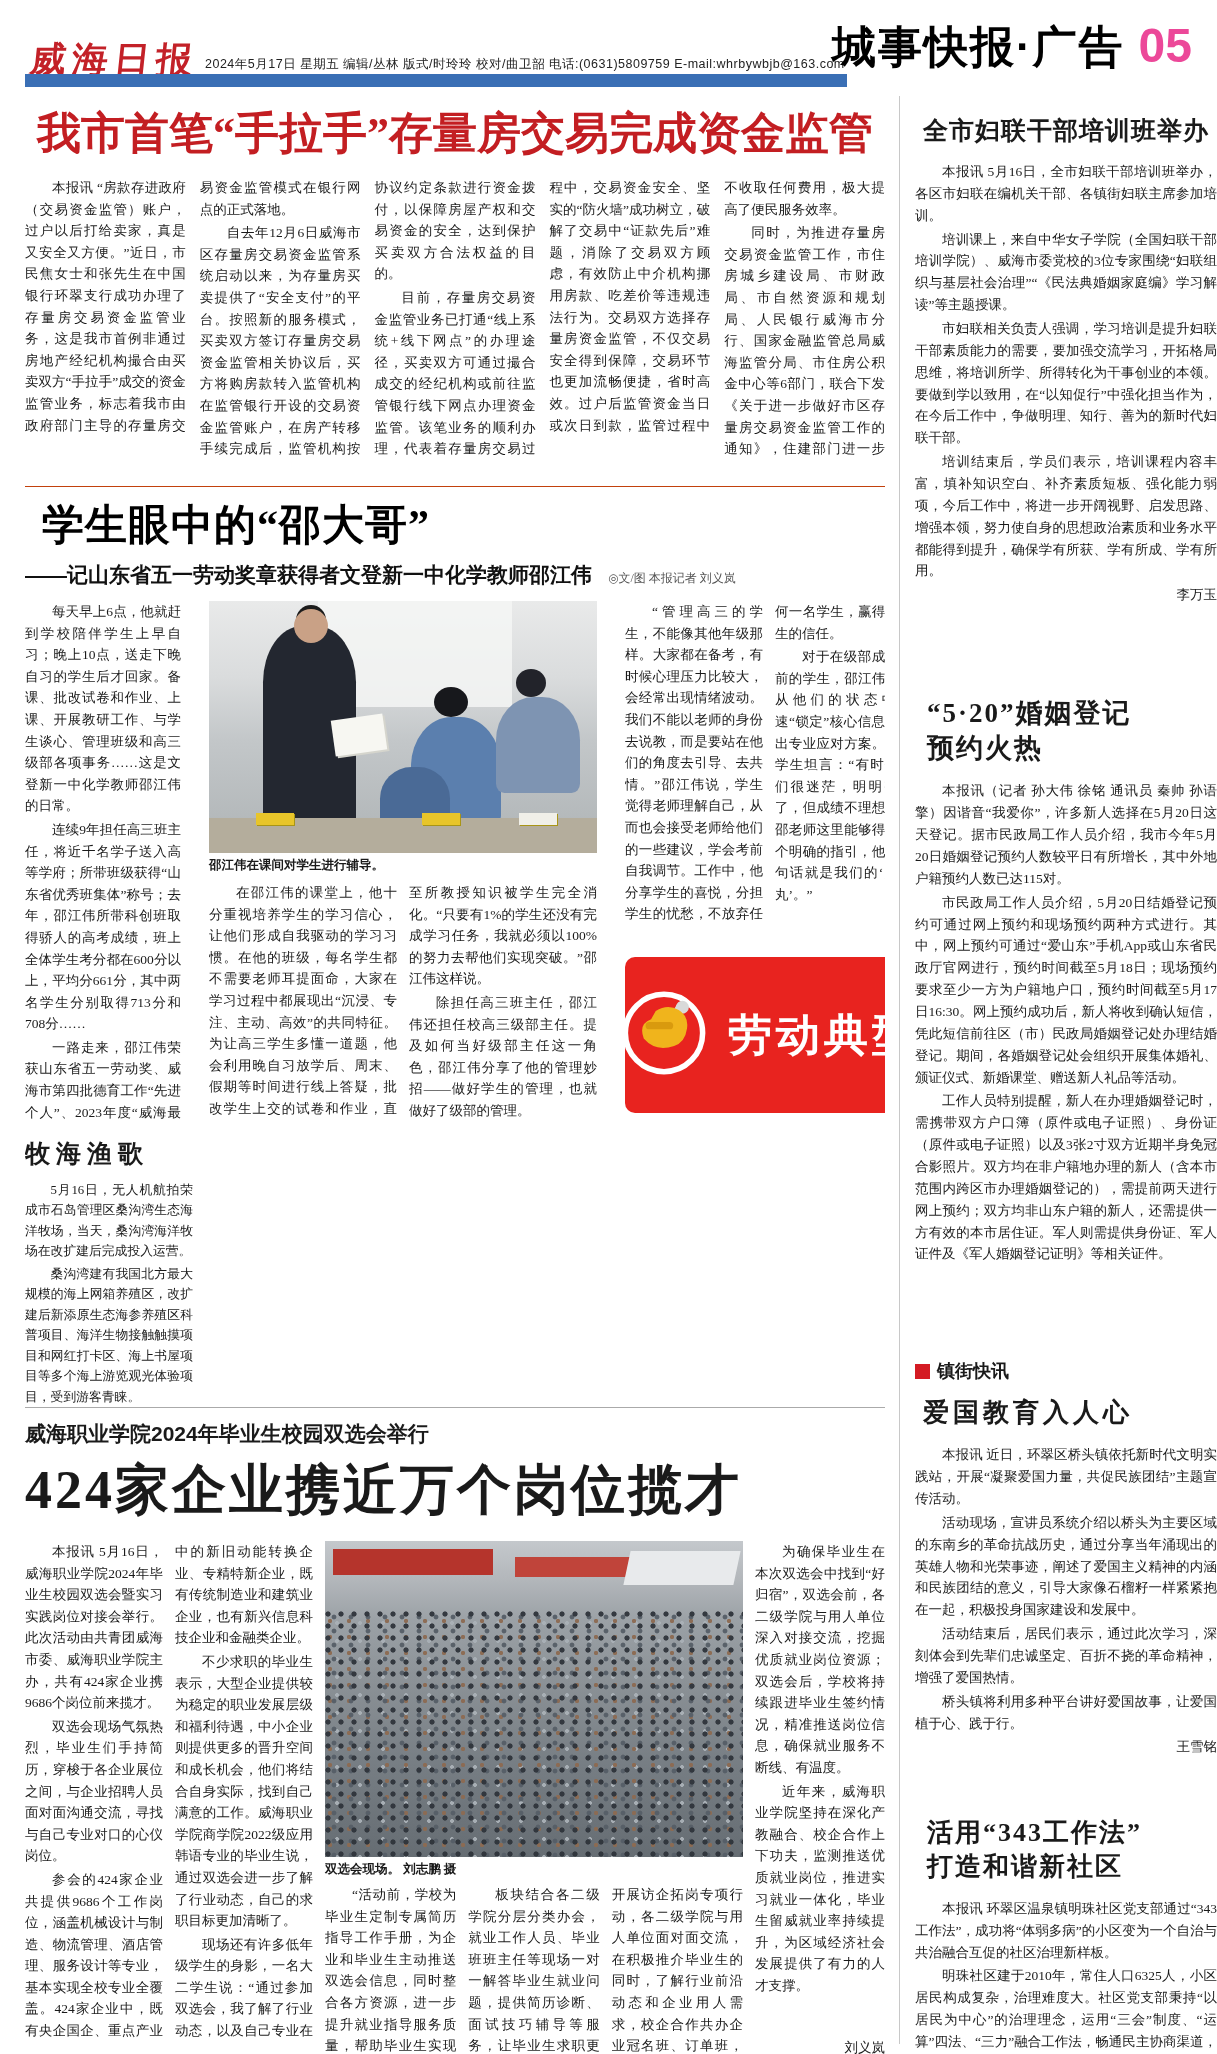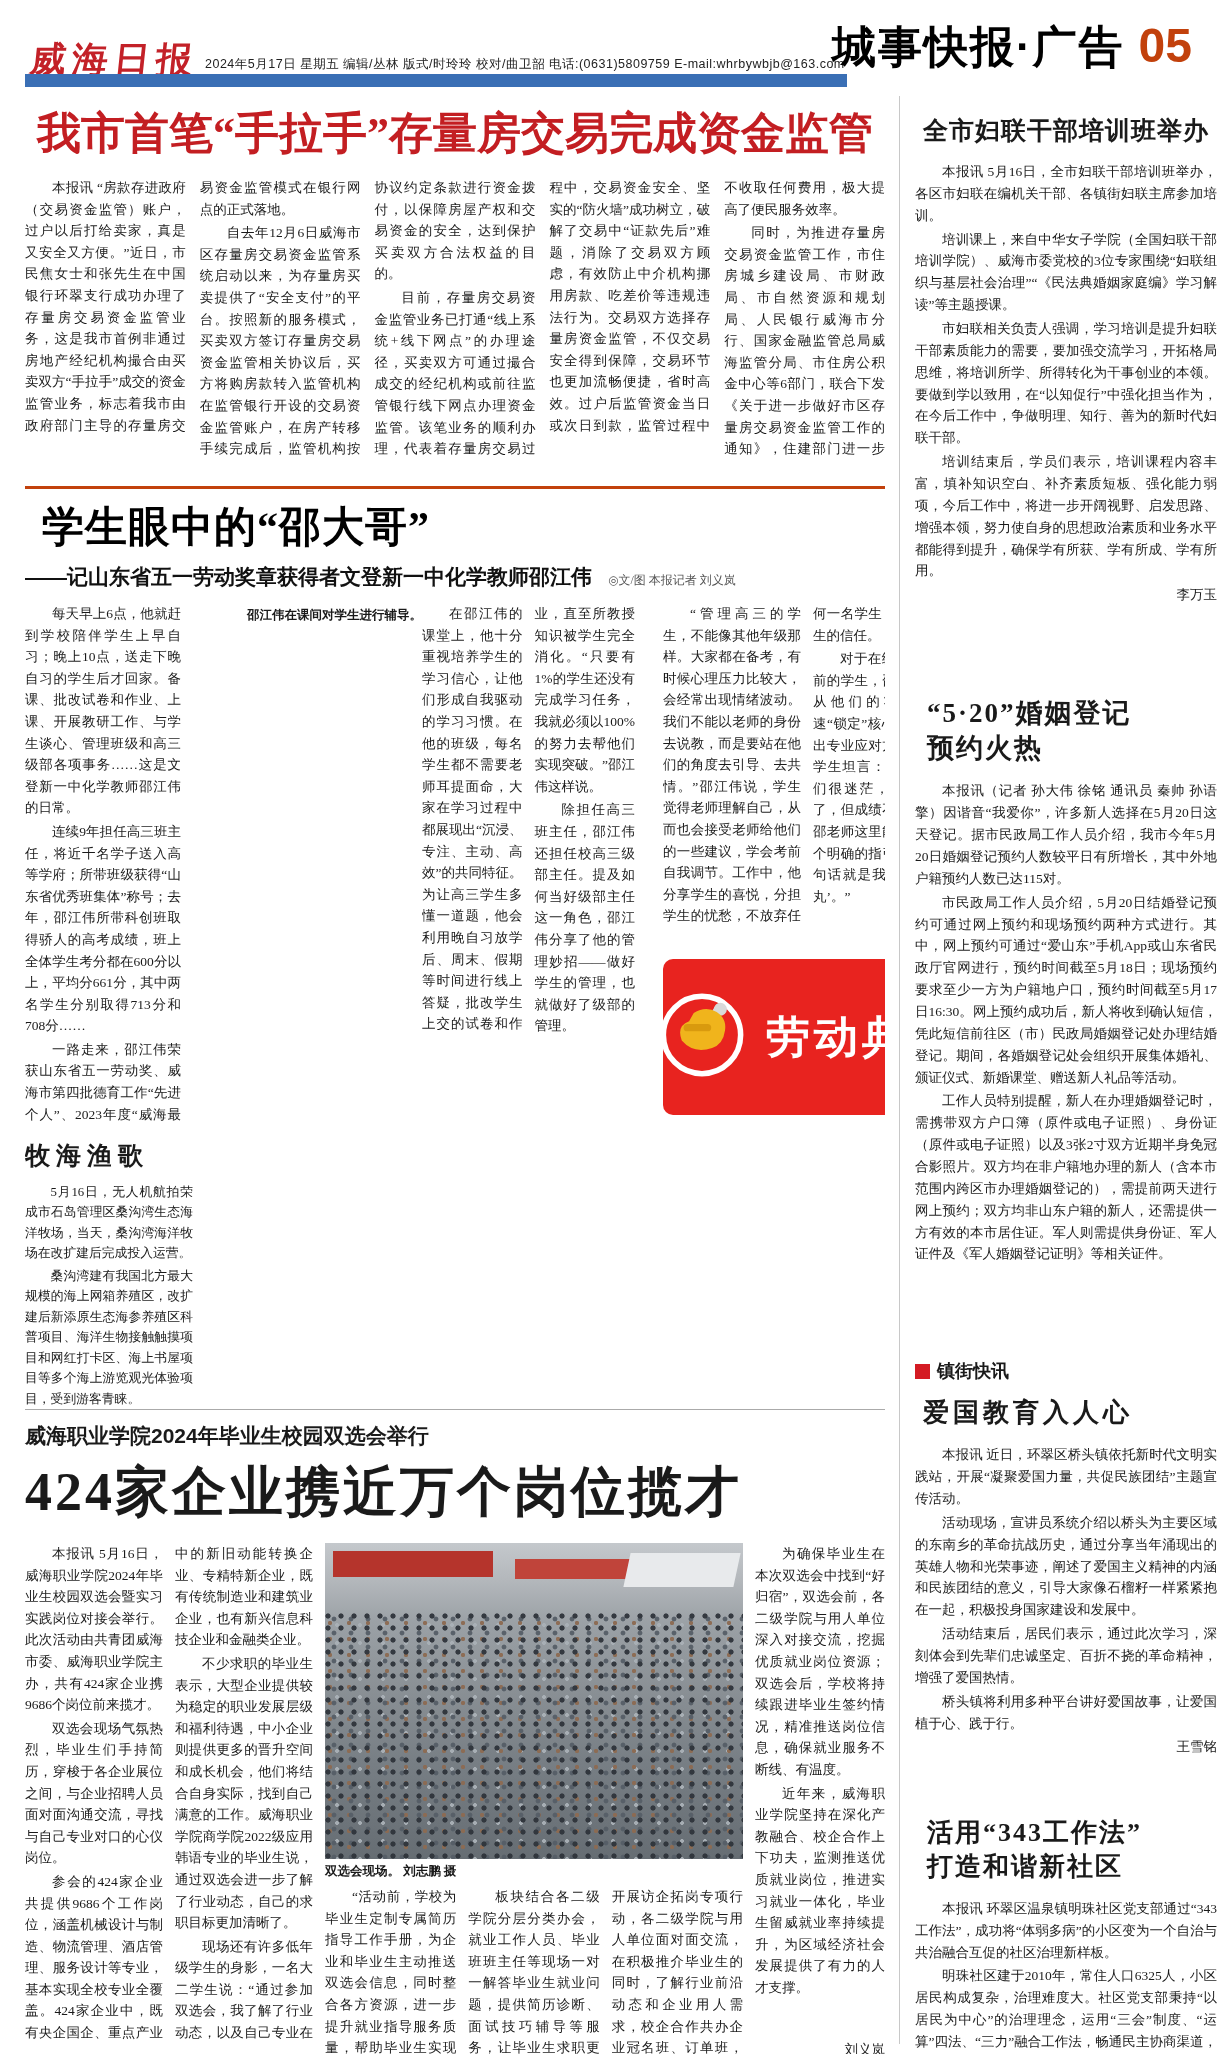--- a/index.html
+++ b/index.html
@@ -8,38 +8,38 @@
   p{margin:0 0 2px 0;text-indent:2em;}
   .body-text{font-size:13.5px;line-height:1.6;text-align:justify;}
   .sign{text-align:right;text-indent:0;}
   
   .header{position:relative;height:95px;}
   .masthead{position:absolute;left:30px;top:36px;font-size:36px;font-weight:900;color:#c32128;letter-spacing:6px;transform:skewX(-6deg);font-family:"Liberation Serif",serif;}
   .dateline{position:absolute;left:205px;top:56px;font-size:12.5px;color:#222;font-family:"Liberation Sans","DejaVu Sans",sans-serif;letter-spacing:.5px;white-space:nowrap;}
   .bluebar{position:absolute;left:25px;top:74px;width:822px;height:13px;background:#3a6fb5;}
   .pagetitle{position:absolute;right:25px;top:18px;display:flex;align-items:baseline;gap:14px;font-family:"Liberation Sans","DejaVu Sans",sans-serif;font-weight:900;}
   .pagetitle .t{font-size:44px;letter-spacing:2px;color:#000;}
-  .pagetitle .n{font-size:48px;color:#c2410c;}
+  .pagetitle .n{font-size:48px;color:#ec4899;}
   
   .content{position:absolute;left:25px;top:96px;right:25px;bottom:10px;display:flex;}
   .main-col{width:860px;flex:none;}
   .side-col{flex:1;margin-left:14px;border-left:1px solid #c8c8c8;padding-left:15px;}
   
-  .lead{padding-top:6px;border-bottom:3px solid #c2410c;padding-bottom:14px;font-family:Liberation Serif, serif;}
+  .lead{padding-top:6px;border-bottom:1px solid #c2410c;padding-bottom:14px;font-family:Liberation Serif, serif;}
   .lead-headline{font-size:44px;font-weight:900;color:#c31e22;text-align:center;line-height:1.25;margin:4px 0 16px;white-space:nowrap;}
   .lead-body{column-count:5;column-gap:14px;height:295px;overflow:hidden;}
   
   .feature{margin-top:10px;}
   .feat-headline{font-size:42px;font-weight:900;color:#000;margin:2px 17px 8px;letter-spacing:1px;}
   .feat-subrow{display:flex;align-items:baseline;gap:16px;margin-bottom:12px;}
   .feat-subtitle{font-family:"Liberation Sans","DejaVu Sans",sans-serif;font-weight:700;font-size:21px;color:#111;}
   .feat-byline{font-size:12px;color:#555;}
   .feat-row{display:flex;gap:28px;height:522px;overflow:hidden;}
   .feat-c1{width:156px;flex:none;overflow:hidden;}
-  .feat-mid{width:388px;flex:none;display:flex;flex-direction:row;margin-left:38px;}
+  .feat-mid{width:388px;flex:none;display:flex;flex-direction:column;}
   .photo-classroom{height:252px;position:relative;background:linear-gradient(180deg,#e9eaea 0%,#dadcdd 30%,#c3c7c9 55%,#aeb3b5 100%);overflow:hidden;flex:none;}
   .pc-window{position:absolute;left:28%;top:0;width:50%;height:42%;background:#f5f6f5;opacity:.85;}
   .pc-teacher{position:absolute;left:14%;top:10%;width:24%;height:86%;background:#232730;border-radius:42% 42% 6% 6%/26% 26% 4% 4%;}
   .pc-head{position:absolute;left:22%;top:3%;width:34px;height:34px;background:#c9a186;border-radius:50%;box-shadow:0 -6px 0 -2px #1c1c1c;}
   .pc-paper{position:absolute;left:32%;top:46%;width:52px;height:36px;background:#f7f7f2;transform:rotate(-8deg);box-shadow:2px 2px 0 #d5d5cd;}
   .pc-student{position:absolute;border-radius:45% 45% 10% 10%;}
   .pc-s1{left:52%;top:46%;width:90px;height:110px;background:#5b7fae;}
   .pc-s2{left:74%;top:38%;width:84px;height:96px;background:#7e94b2;}
   .pc-s3{left:44%;top:66%;width:70px;height:70px;background:#4a6a96;}
   .pc-h1{position:absolute;left:58%;top:34%;width:34px;height:30px;background:#17181c;border-radius:50%;}

